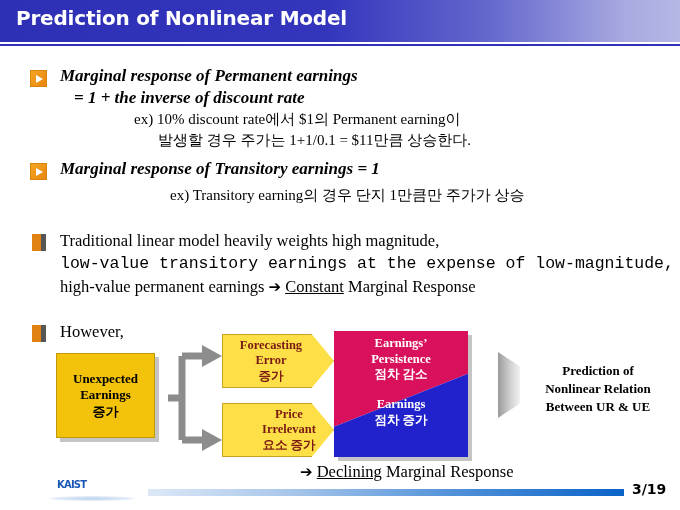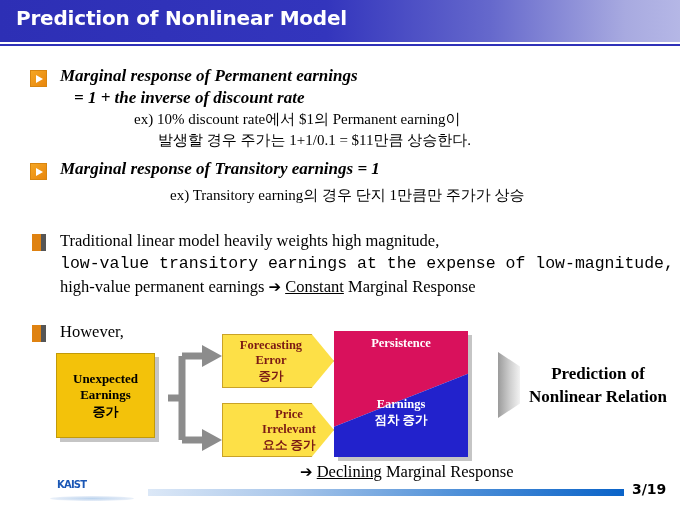--- a/index.html
+++ b/index.html
@@ -174,21 +174,21 @@
     -webkit-clip-path: polygon(0 0, 100% 22%, 100% 78%, 0 100%);
     clip-path: polygon(0 0, 100% 22%, 100% 78%, 0 100%);
   }
   .pred-text {
     position: absolute;
     left: 518px; top: 362px;
     width: 160px;
     text-align: center;
     font-family: "Liberation Serif", serif;
     font-weight: bold;
-    font-size: 17px;
+    font-size: 13px;
     line-height: 1.38;
     color: #000000;
   }
 
   
   .connector { position: absolute; left: 168px; top: 334px; }
 
   
   .kaist {
     position: absolute;
@@ -283,32 +283,35 @@
 <div class="chevron chev-2">
   <span>Price</span>
   <span>Irrelevant</span>
   <span>요소 증가</span>
 </div>
 
 <div class="split-box">
   <div class="split-pink"></div>
   <div class="split-blue"></div>
   <div class="split-lbl top">
+    <div>Earnings’</div>
     <div>Persistence</div>
+    <div>점차 감소</div>
   </div>
   <div class="split-lbl bot">
     <div>Earnings</div>
     <div>점차 증가</div>
   </div>
 </div>
 
 <div class="pred-tail"></div>
 <div class="pred-text">
   <div>Prediction of</div>
   <div>Nonlinear Relation</div>
+  <div>Between UR &amp; UE</div>
 </div>
 
 <div class="decl"><span class="arrowglyph">➔</span><span> </span><span class="u">Declining</span><span> Marginal Response</span></div>
 
 <div class="kaist">KAIST</div>
 <div class="kaist-swoosh"></div>
 <div class="foot-bar"></div>
 <div class="page-num">3/19</div>
 
 </body></html>

